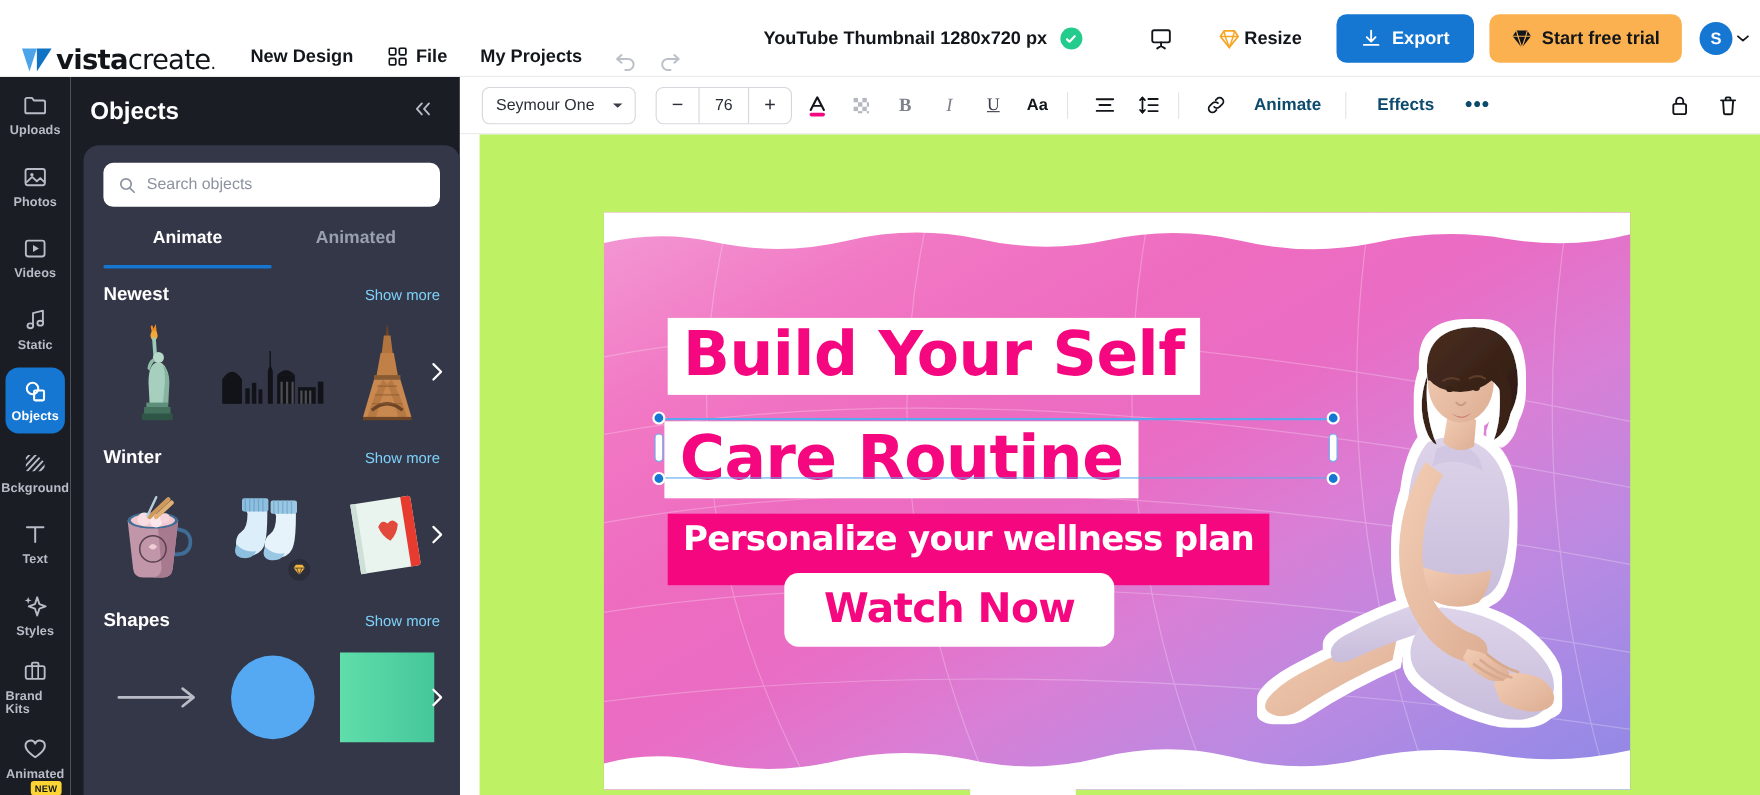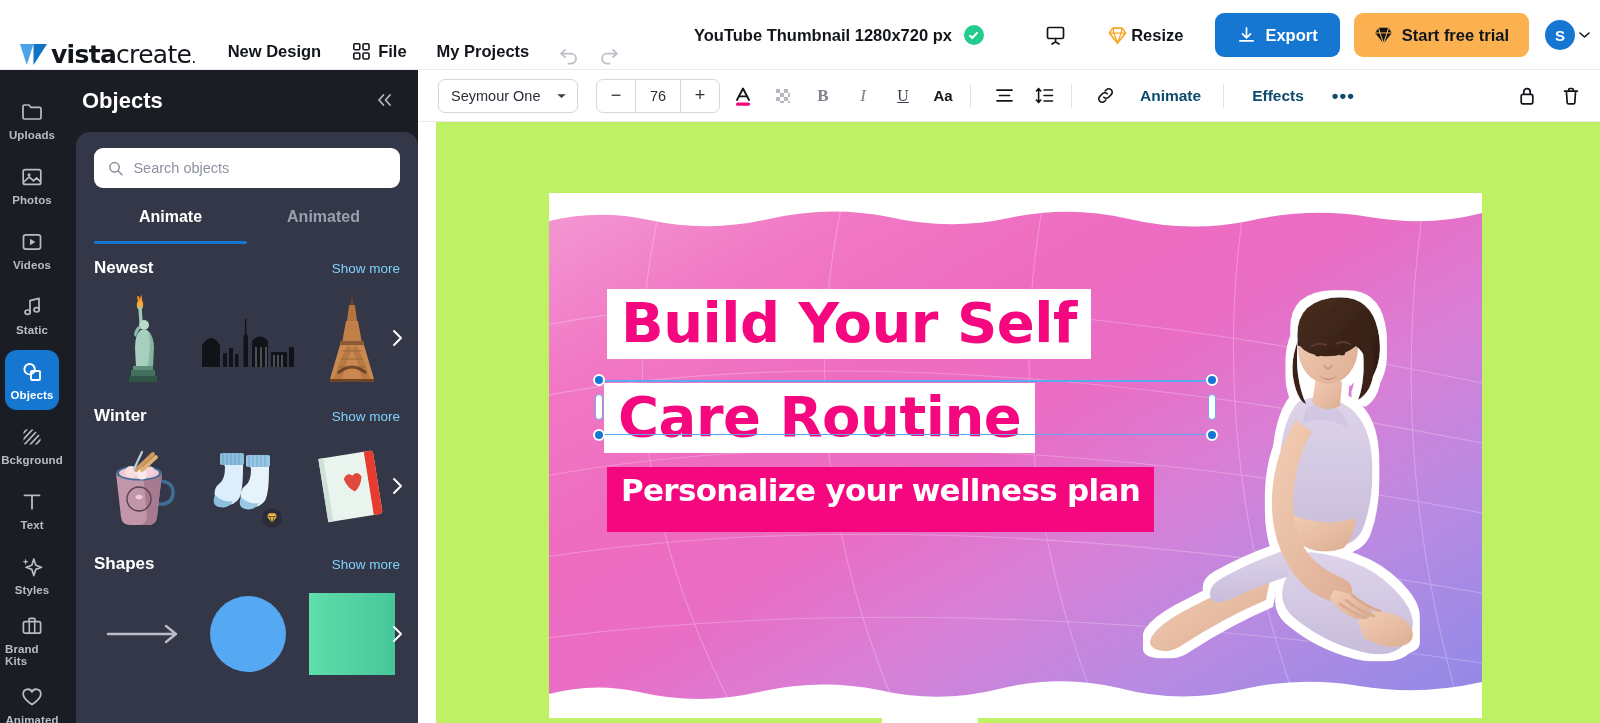--- a/index.html
+++ b/index.html
@@ -80,21 +80,21 @@
     width: 30px; height: 30px; border-radius: 50%; background: #1577d2;
     color: #fff; font-size: 15px; font-weight: 700;
     display: flex; align-items: center; justify-content: center;
   }
 
   
   #left-rail {
     position: absolute; left: 0; top: 70px; width: 64px; height: 653px;
     background: #1b1d25; z-index: 30;
     display: flex; flex-direction: column; align-items: center;
-    padding-top: 20px;
+    padding-top: 4px;
   }
   .rail-item {
     width: 54px; height: 60px; border-radius: 12px; cursor: pointer;
     display: flex; flex-direction: column; align-items: center; justify-content: center;
     gap: 5px; margin-bottom: 5px; position: relative; flex: 0 0 auto;
   }
   .rail-item.active { background: #1577d2; }
   .rail-label { font-size: 11.5px; color: #b9bcc6; font-weight: 600; letter-spacing: 0.1px; }
   .rail-item.active .rail-label { color: #ffffff; }
   .rail-icon { width: 24px; height: 24px; display: block; }
@@ -874,20 +874,23 @@
     </div>
 
     <div class="dtext" id="t-care">
       <span style="color:#f5087f">Care Routine</span>
     </div>
 
     <div class="dtext" id="t-sub">
       <span>Personalize your wellness plan</span>
     </div>
 
+    <div class="dtext" id="t-cta">
+      <span style="color:#f5087f">Watch Now</span>
+    </div>
 
     <div id="sel-box">
       <div class="sel-line t"></div>
       <div class="sel-line b"></div>
       <div class="sel-dot" style="left:-6px;top:-6px;"></div>
       <div class="sel-dot" style="right:-6px;top:-6px;"></div>
       <div class="sel-dot" style="left:-6px;bottom:-6px;"></div>
       <div class="sel-dot" style="right:-6px;bottom:-6px;"></div>
       <div class="sel-bar" style="left:-4px;top:14px;"></div>
       <div class="sel-bar" style="right:-4px;top:14px;"></div>

